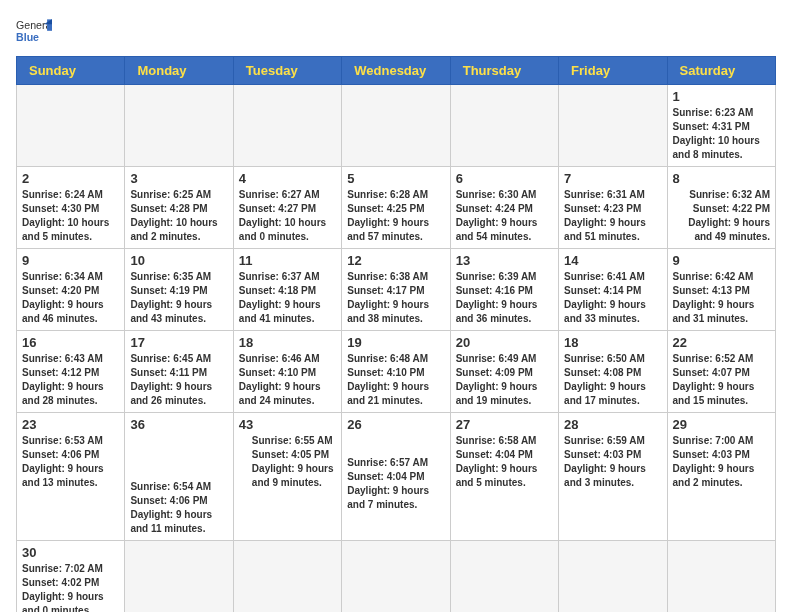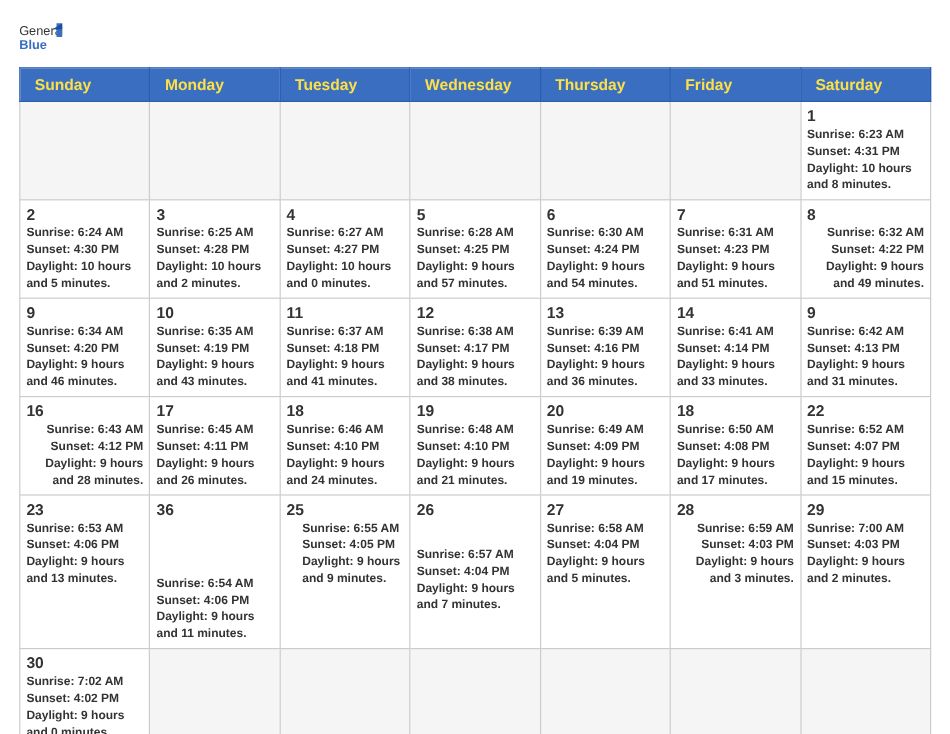--- a/index.html
+++ b/index.html
@@ -211,21 +211,21 @@
         <td>
           <span class="day-number">9</span>
           <div class="day-info" style="white-space: pre-line;">Sunrise: 6:42 AM
 Sunset: 4:13 PM
 Daylight: 9 hours and 31 minutes.</div>
         </td>
       </tr>
       <tr>
         <td>
           <span class="day-number">16</span>
-          <div class="day-info" style="white-space: pre-line; text-align: right;">Sunrise: 6:43 AM
+          <div class="day-info" style="white-space: pre-line;">Sunrise: 6:43 AM
 Sunset: 4:12 PM
 Daylight: 9 hours and 28 minutes.</div>
         </td>
         <td>
           <span class="day-number">17</span>
           <div class="day-info" style="white-space: pre-line;">Sunrise: 6:45 AM
 Sunset: 4:11 PM
 Daylight: 9 hours and 26 minutes.</div>
         </td>
         <td>
@@ -266,40 +266,40 @@
 Sunset: 4:06 PM
 Daylight: 9 hours and 13 minutes.</div>
         </td>
         <td>
           <span class="day-number">36</span>
           <div class="day-info" style="white-space: pre-line; margin-top: 48px;">Sunrise: 6:54 AM
 Sunset: 4:06 PM
 Daylight: 9 hours and 11 minutes.</div>
         </td>
         <td>
-          <span class="day-number">25</span>
+          <span class="day-number">43</span>
           <div class="day-info" style="white-space: pre-line; margin-left: 13px;">Sunrise: 6:55 AM
 Sunset: 4:05 PM
 Daylight: 9 hours and 9 minutes.</div>
         </td>
         <td>
           <span class="day-number">26</span>
           <div class="day-info" style="white-space: pre-line; margin-top: 24px;">Sunrise: 6:57 AM
 Sunset: 4:04 PM
 Daylight: 9 hours and 7 minutes.</div>
         </td>
         <td>
           <span class="day-number">27</span>
           <div class="day-info" style="white-space: pre-line;">Sunrise: 6:58 AM
 Sunset: 4:04 PM
 Daylight: 9 hours and 5 minutes.</div>
         </td>
         <td>
           <span class="day-number">28</span>
-          <div class="day-info" style="white-space: pre-line; text-align: right;">Sunrise: 6:59 AM
+          <div class="day-info" style="white-space: pre-line;">Sunrise: 6:59 AM
 Sunset: 4:03 PM
 Daylight: 9 hours and 3 minutes.</div>
         </td>
         <td>
           <span class="day-number">29</span>
           <div class="day-info" style="white-space: pre-line;">Sunrise: 7:00 AM
 Sunset: 4:03 PM
 Daylight: 9 hours and 2 minutes.</div>
         </td>
       </tr>

